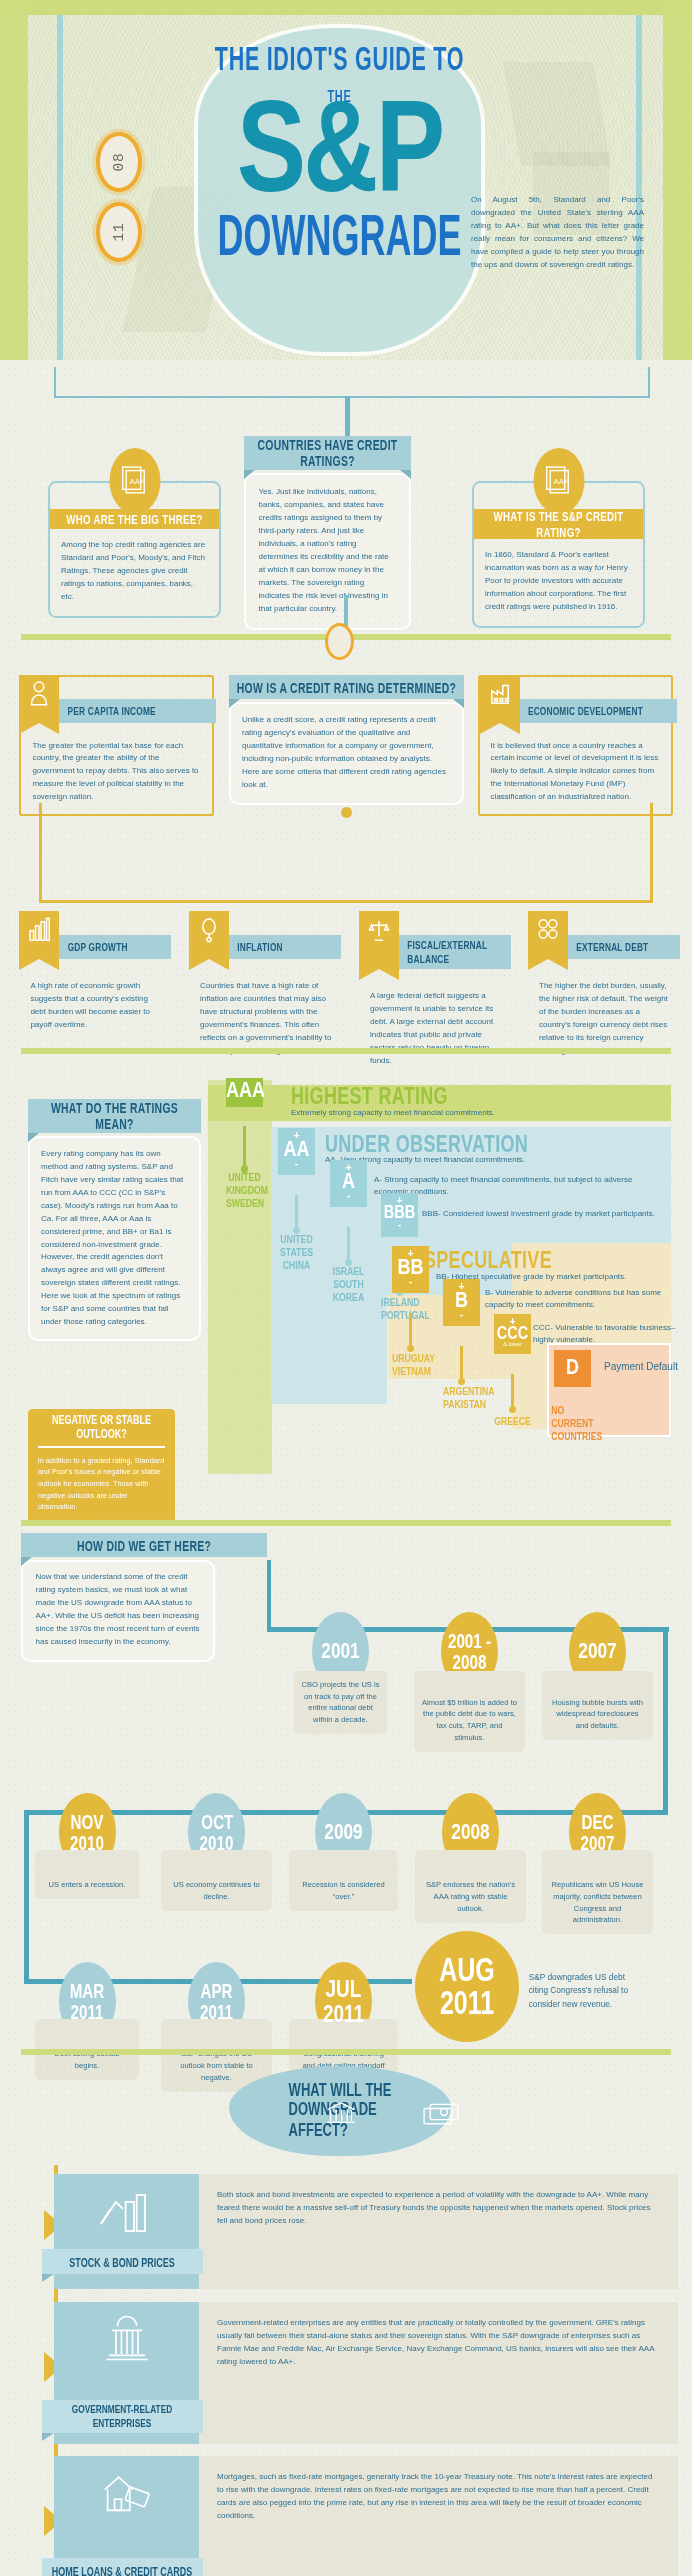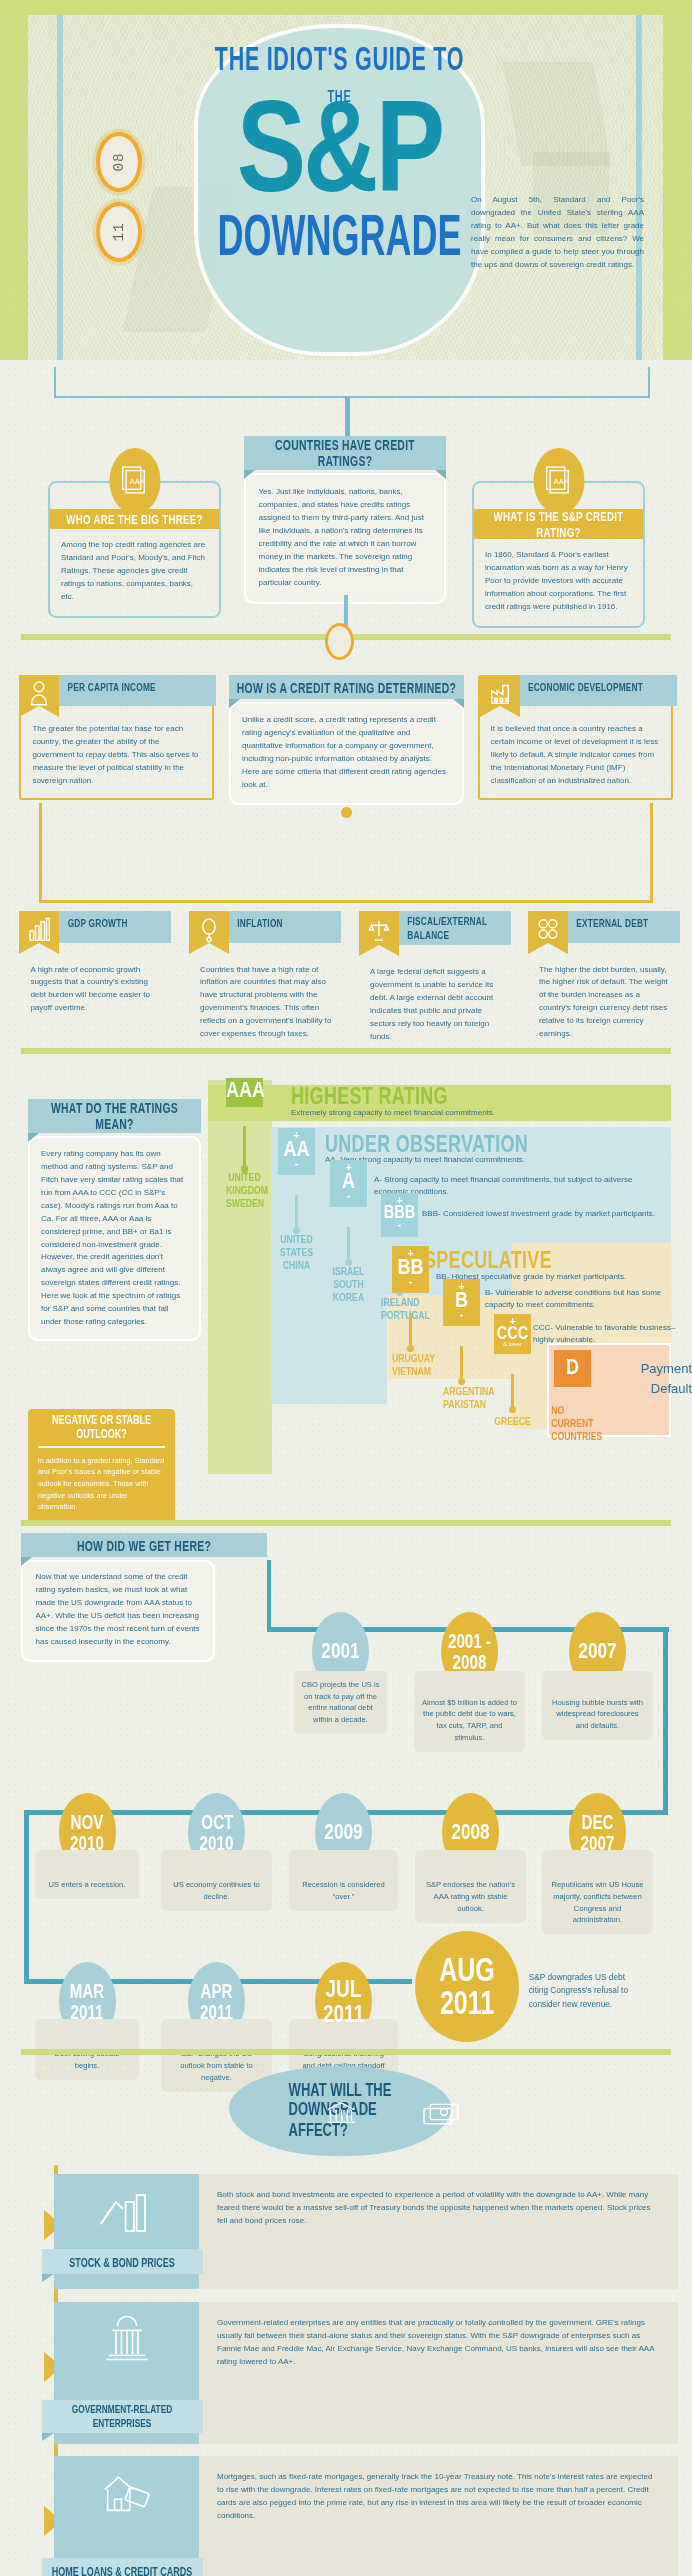--- a/index.html
+++ b/index.html
@@ -125,36 +125,36 @@
   }
   .coin svg{ width:28px; height:32px; }
 
   
   .sec2{ height:235px; }
   .sec2 .bracket{
     position:absolute; left:54px; right:42px; top:7px; height:30.5px;
     border:2.8px solid #7fc0cc; border-top:none;
   }
   .sec2 .drop{ position:absolute; left:345px; top:37px; width:4.8px; height:39px; background:#6fb8c6;}
-  .sec2 .c-center{ position:absolute; left:244px; top:76px; width:202px; }
+  .sec2 .c-center{ position:absolute; left:244px; top:76px; width:167px; }
   .sec2 .c-left{ position:absolute; left:48px; top:121px; width:173px; }
   .sec2 .c-right{ position:absolute; right:47px; top:121px; width:173px; }
   .sec2 .badge{ position:absolute; top:-33px; left:50%; transform:translateX(-50%); }
 
   
   .rule-green{ position:absolute; left:21px; right:21px; height:6.2px; background:#cfdc7e; }
 
   .tagbox{ display:flex; align-items:stretch; }
   .tag-icon{ width:40px; background:#e3b93c; display:flex; align-items:flex-start; justify-content:center;
     padding-top:5.5px; position:relative; }
   .tag-icon::after{ content:""; position:absolute; bottom:-11px; left:0; width:0; height:0;
     border-left:20px solid #e3b93c; border-right:20px solid #e3b93c; border-bottom:11px solid transparent;}
   .tag-icon svg{ width:22px; height:26px; }
   .tag-label{ background:#a7cfd8; color:#1b5b7d; padding:7px 8.3px; flex:1;
-    display:flex; align-items:flex-start; }
+    display:flex; align-items:flex-start;margin-top:24px; }
   .tag-label .txt{ display:inline-block; transform:scaleY(1.4); font-size:8.3px; font-weight:bold;
     font-family:"Liberation Sans Narrow","Liberation Sans",sans-serif; letter-spacing:0.2px;}
 
   
   .pin{ width:37px; position:relative; text-align:center; color:#fff; }
   .pin .body{ padding:2.8px 0 7px; position:relative; }
   .pin .body::after{ content:""; position:absolute; left:0; bottom:-9.7px;
     border-left:18.7px solid transparent; border-right:18.7px solid transparent; }
   .pin .sign{ font-size:10.4px; line-height:.9; font-weight:bold;}
   .pin .grade{ font-size:18px; font-weight:bold; line-height:1.05;
@@ -533,21 +533,21 @@
 
     <div style="position:absolute;left:547px;right:21px;top:305px;height:94px;background:#f8d6bb;border:2.8px solid #fff;"></div>
     <div class="pin" style="position:absolute;left:554px;top:312px;">
       <div class="body" style="background:#ee8f35;padding:8.3px 0 9.7px;">
           <span class="grade">D</span>
         </div>
       <div style="height:9.7px;"></div>
       <div class="countries" style="color:#ee8f35;white-space:pre-line;text-align:left;margin-left:-2.8px;margin-top:11px;">NO CURRENT
 COUNTRIES</div>
     </div>
-    <div style="position:absolute;left:604px;top:321px;color:#2f6f92;font-size:13px;line-height:1.5;text-align:right;">Payment Default</div>
+    <div style="position:absolute;left:604px;top:321px;color:#2f6f92;font-size:10px;line-height:1.5;text-align:right;">Payment Default</div>
   </div>
 
   <div class="sec dots" style="height:533px;">
     <div class="rule-green" style="top:4.2px;"></div>
 
     <div style="position:absolute;left:21px;top:16.6px;width:246px;">
       <div class="ribbon">
         <span class="txt">HOW DID WE GET HERE?</span>
       </div>
       <div class="card-white" style="padding:9.7px 12.5px 11px;margin-top:2.8px;width:194px;">

